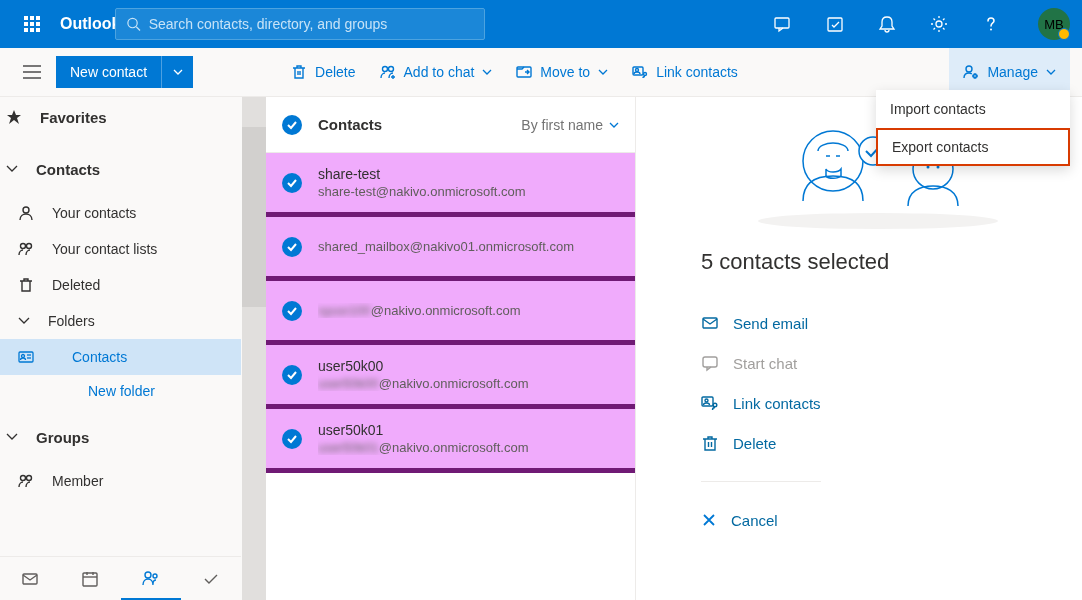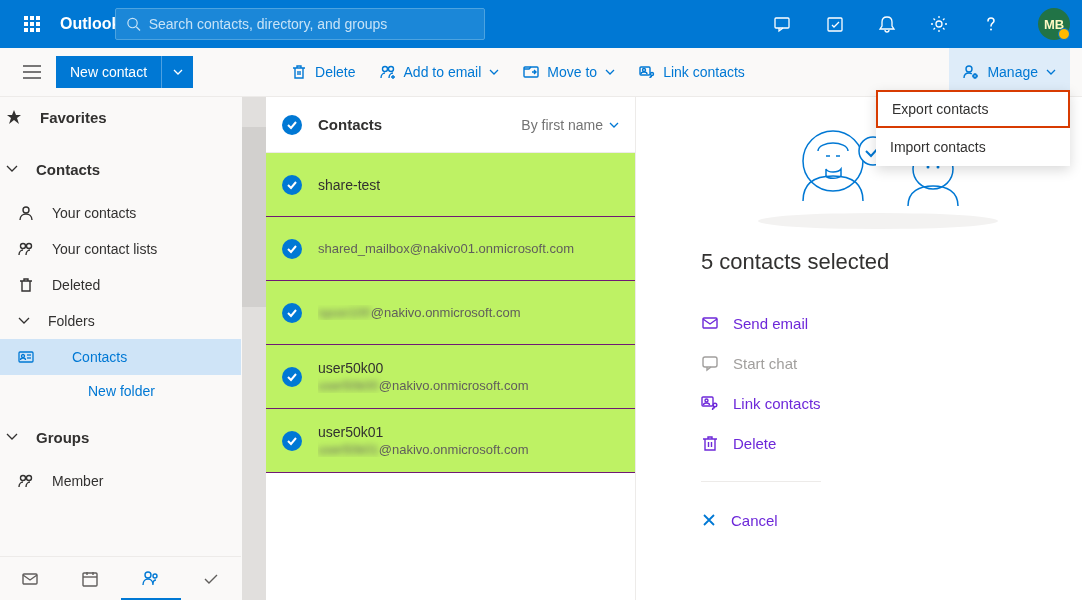--- a/index.html
+++ b/index.html
@@ -9,21 +9,21 @@
 .waffle { width: 48px; height: 48px; display: flex; align-items: center; justify-content: center; cursor: pointer; }
 .waffle-grid { display: grid; grid-template-columns: repeat(3, 4px); grid-template-rows: repeat(3, 4px); gap: 2px; }
 .waffle-grid span { background: #fff; width: 4px; height: 4px; }
 .brand { font-size: 16px; font-weight: 600; margin-left: 4px; }
 .search-wrap { margin-left: auto; margin-right: auto; position: relative; left: -140px; }
 .search { width: 370px; height: 32px; background: #1b87d8; border: 1px solid #4ca3e0; border-radius: 2px; display: flex; align-items: center; padding: 0 10px; }
 .search input { background: transparent; border: none; outline: none; color: #c7e3f7; font-size: 14px; margin-left: 8px; width: 100%; }
 .search input::placeholder { color: #c7e3f7; }
 .hdr-icons { display: flex; align-items: center; gap: 4px; }
 .hdr-icon { width: 48px; height: 48px; display: flex; align-items: center; justify-content: center; cursor: pointer; }
-.avatar { width: 32px; height: 32px; border-radius: 50%; background: #217346; color: #fef9c3; display: flex; align-items: center; justify-content: center; font-size: 13px; font-weight: 700; margin-left: 19px; margin-right: 4px; position: relative; }
+.avatar { width: 32px; height: 32px; border-radius: 50%; background: #217346; color: #000000; display: flex; align-items: center; justify-content: center; font-size: 13px; font-weight: 400; margin-left: 19px; margin-right: 4px; position: relative; }
 .avatar::after { content: ""; position: absolute; bottom: 0; right: 0; width: 10px; height: 10px; border-radius: 50%; background: #ffb900; border: 1.5px solid #0078d4; }
 
 .toolbar { height: 49px; border-bottom: 1px solid #edebe9; display: flex; align-items: center; padding: 0 12px; background: #faf9f8; position: relative; }
 .hamburger { width: 40px; height: 40px; display: flex; align-items: center; justify-content: center; cursor: pointer; color: #323130; }
 .new-btn { height: 32px; background: #0078d4; color: #fff; border: none; display: flex; align-items: center; padding: 0 14px; font-size: 14px; cursor: pointer; margin-left: 4px; }
 .new-btn-split { width: 32px; height: 32px; background: #0078d4; color: #fff; border: none; border-left: 1px solid rgba(255,255,255,0.3); display: flex; align-items: center; justify-content: center; cursor: pointer; }
 .tb-actions { display: flex; align-items: center; gap: 4px; margin-left: 88px; }
 .tb-btn { height: 40px; background: transparent; border: none; display: flex; align-items: center; gap: 8px; padding: 0 10px; color: #0078d4; font-size: 14px; cursor: pointer; }
 .tb-btn svg { flex-shrink: 0; }
 .manage-wrap { margin-left: auto; position: relative; }
@@ -47,31 +47,31 @@
 
 .scroll-strip { width: 24px; background: #e1dfdd; position: relative; }
 .scroll-thumb { position: absolute; top: 30px; width: 100%; height: 180px; background: #d2d0ce; }
 
 .list { width: 370px; border-right: 1px solid #edebe9; background: #fff; display: flex; flex-direction: column; }
 .list-header { height: 56px; display: flex; align-items: center; padding: 0 16px; gap: 16px; border-bottom: 1px solid #edebe9; }
 .check { width: 20px; height: 20px; border-radius: 50%; background: #0078d4; display: flex; align-items: center; justify-content: center; flex-shrink: 0; }
 .check svg { width: 12px; height: 12px; }
 .list-title { font-size: 15px; font-weight: 600; color: #323130; }
 .sort { margin-left: auto; color: #737373; font-size: 14px; display: flex; align-items: center; gap: 6px; cursor: pointer; }
-.contact-row { height: 64px; display: flex; align-items: center; padding: 0 16px; gap: 16px; background: #bef264; border-bottom: 1px solid #701a75; cursor: pointer; }
+.contact-row { height: 64px; display: flex; align-items: center; padding: 0 16px; gap: 16px; background: #f0abfc; border-bottom: 5px solid #701a75; cursor: pointer; }
 .contact-info { display: flex; flex-direction: column; gap: 2px; overflow: hidden; }
 .contact-name { font-size: 14px; color: #323130; }
 .contact-email { font-size: 13px; color: #605e5c; }
 .contact-email .blur { filter: blur(3px); display: inline-block; }
 
 .detail { flex: 1; padding: 24px 28px; display: flex; flex-direction: column; margin-left: 37px; }
 .illus { height: 110px; display: flex; align-items: center; justify-content: center; margin-bottom: 18px; }
 .illus svg { max-height: 110px; }
 .detail-title { font-size: 22px; color: #323130; margin-bottom: 28px; }
-.detail-action { height: 40px; display: flex; align-items: center; gap: 14px; color: #6d28d9; font-size: 15px; cursor: pointer; }
+.detail-action { height: 40px; display: flex; align-items: center; gap: 14px; color: #0369a1; font-size: 15px; cursor: pointer; }
 .detail-action.disabled { color: #a19f9d; }
 .detail-hr { height: 1px; background: #edebe9; margin: 18px 0; width: 120px; }
 
 svg { display: block; }
 .icon-col { stroke: currentColor; fill: none; stroke-width: 1.4; }
 </style>
 </head>
 <body>
 
 <div class="header">
@@ -153,21 +153,21 @@
           <path d="M2 4 L14 4 M6 4 L6 2 L10 2 L10 4 M4 4 L4 14 L12 14 L12 4 M7 7 L7 11 M9 7 L9 11"></path>
         </svg>
       <span>Delete</span>
     </button>
     <button class="tb-btn">
       <svg width="16" height="16" viewBox="0 0 16 16" class="icon-col">
           <circle cx="5" cy="5" r="2.5"></circle>
           <circle cx="11" cy="5" r="2.5"></circle>
           <path d="M1 14 C1 11 3 9 5 9 M9 14 C9 11 11 9 13 9 M13 11 L13 15 M11 13 L15 13"></path>
         </svg>
-      <span>Add to email</span>
+      <span>Add to chat</span>
       <svg width="10" height="6" viewBox="0 0 10 6">
           <path d="M1 1 L5 5 L9 1" stroke="#0078d4" fill="none" stroke-width="1.3"></path>
         </svg>
     </button>
     <button class="tb-btn">
       <svg width="16" height="16" viewBox="0 0 16 16" class="icon-col">
           <rect x="1" y="3" width="14" height="10" rx="1"></rect>
           <path d="M1 5 L6 5 L8 3 M9 8 L13 8 M11 6 L13 8 L11 10"></path>
         </svg>
       <span>Move to</span>
@@ -194,22 +194,22 @@
           <path d="M1 14 C1 11 3 9 6 9 C7 9 8 9.3 8.8 9.8"></path>
           <circle cx="12" cy="12" r="1.5"></circle>
           <path d="M12 9 L12 10 M12 14 L12 15 M9 12 L10 12 M14 12 L15 12 M10 10 L10.5 10.5 M13.5 13.5 L14 14 M14 10 L13.5 10.5 M10.5 13.5 L10 14"></path>
         </svg>
       <span>Manage</span>
       <svg width="10" height="6" viewBox="0 0 10 6">
           <path d="M1 1 L5 5 L9 1" stroke="#0078d4" fill="none" stroke-width="1.3"></path>
         </svg>
     </button>
     <div class="manage-menu">
+      <div class="manage-item">Import contacts</div>
       <div class="manage-item hl">Export contacts</div>
-      <div class="manage-item">Import contacts</div>
     </div>
   </div>
 </div>
 
 <div class="main">
 
   <div class="sidebar">
     <div class="sb-section">
       <svg width="16" height="16" viewBox="0 0 16 16">
           <path d="M8 1 L10 6 L15 6 L11 9 L13 15 L8 11 L3 15 L5 9 L1 6 L6 6 Z" fill="#323130"></path>
@@ -330,20 +330,21 @@
     </div>
     <div id="contact-rows">
         <div class="contact-row">
     <div class="check">
             <svg viewBox="0 0 12 12">
               <path d="M2 6 L5 9 L10 3" stroke="#fff" fill="none" stroke-width="2"></path>
             </svg>
           </div>
     <div class="contact-info">
       <div class="contact-name">share-test</div>
+      <div class="contact-email">share-test@nakivo.onmicrosoft.com</div>
     </div>
         </div>
         <div class="contact-row">
     <div class="check">
             <svg viewBox="0 0 12 12">
               <path d="M2 6 L5 9 L10 3" stroke="#fff" fill="none" stroke-width="2"></path>
             </svg>
           </div>
     <div class="contact-info">
       <div class="contact-email">shared_mailbox@nakivo01.onmicrosoft.com</div>

